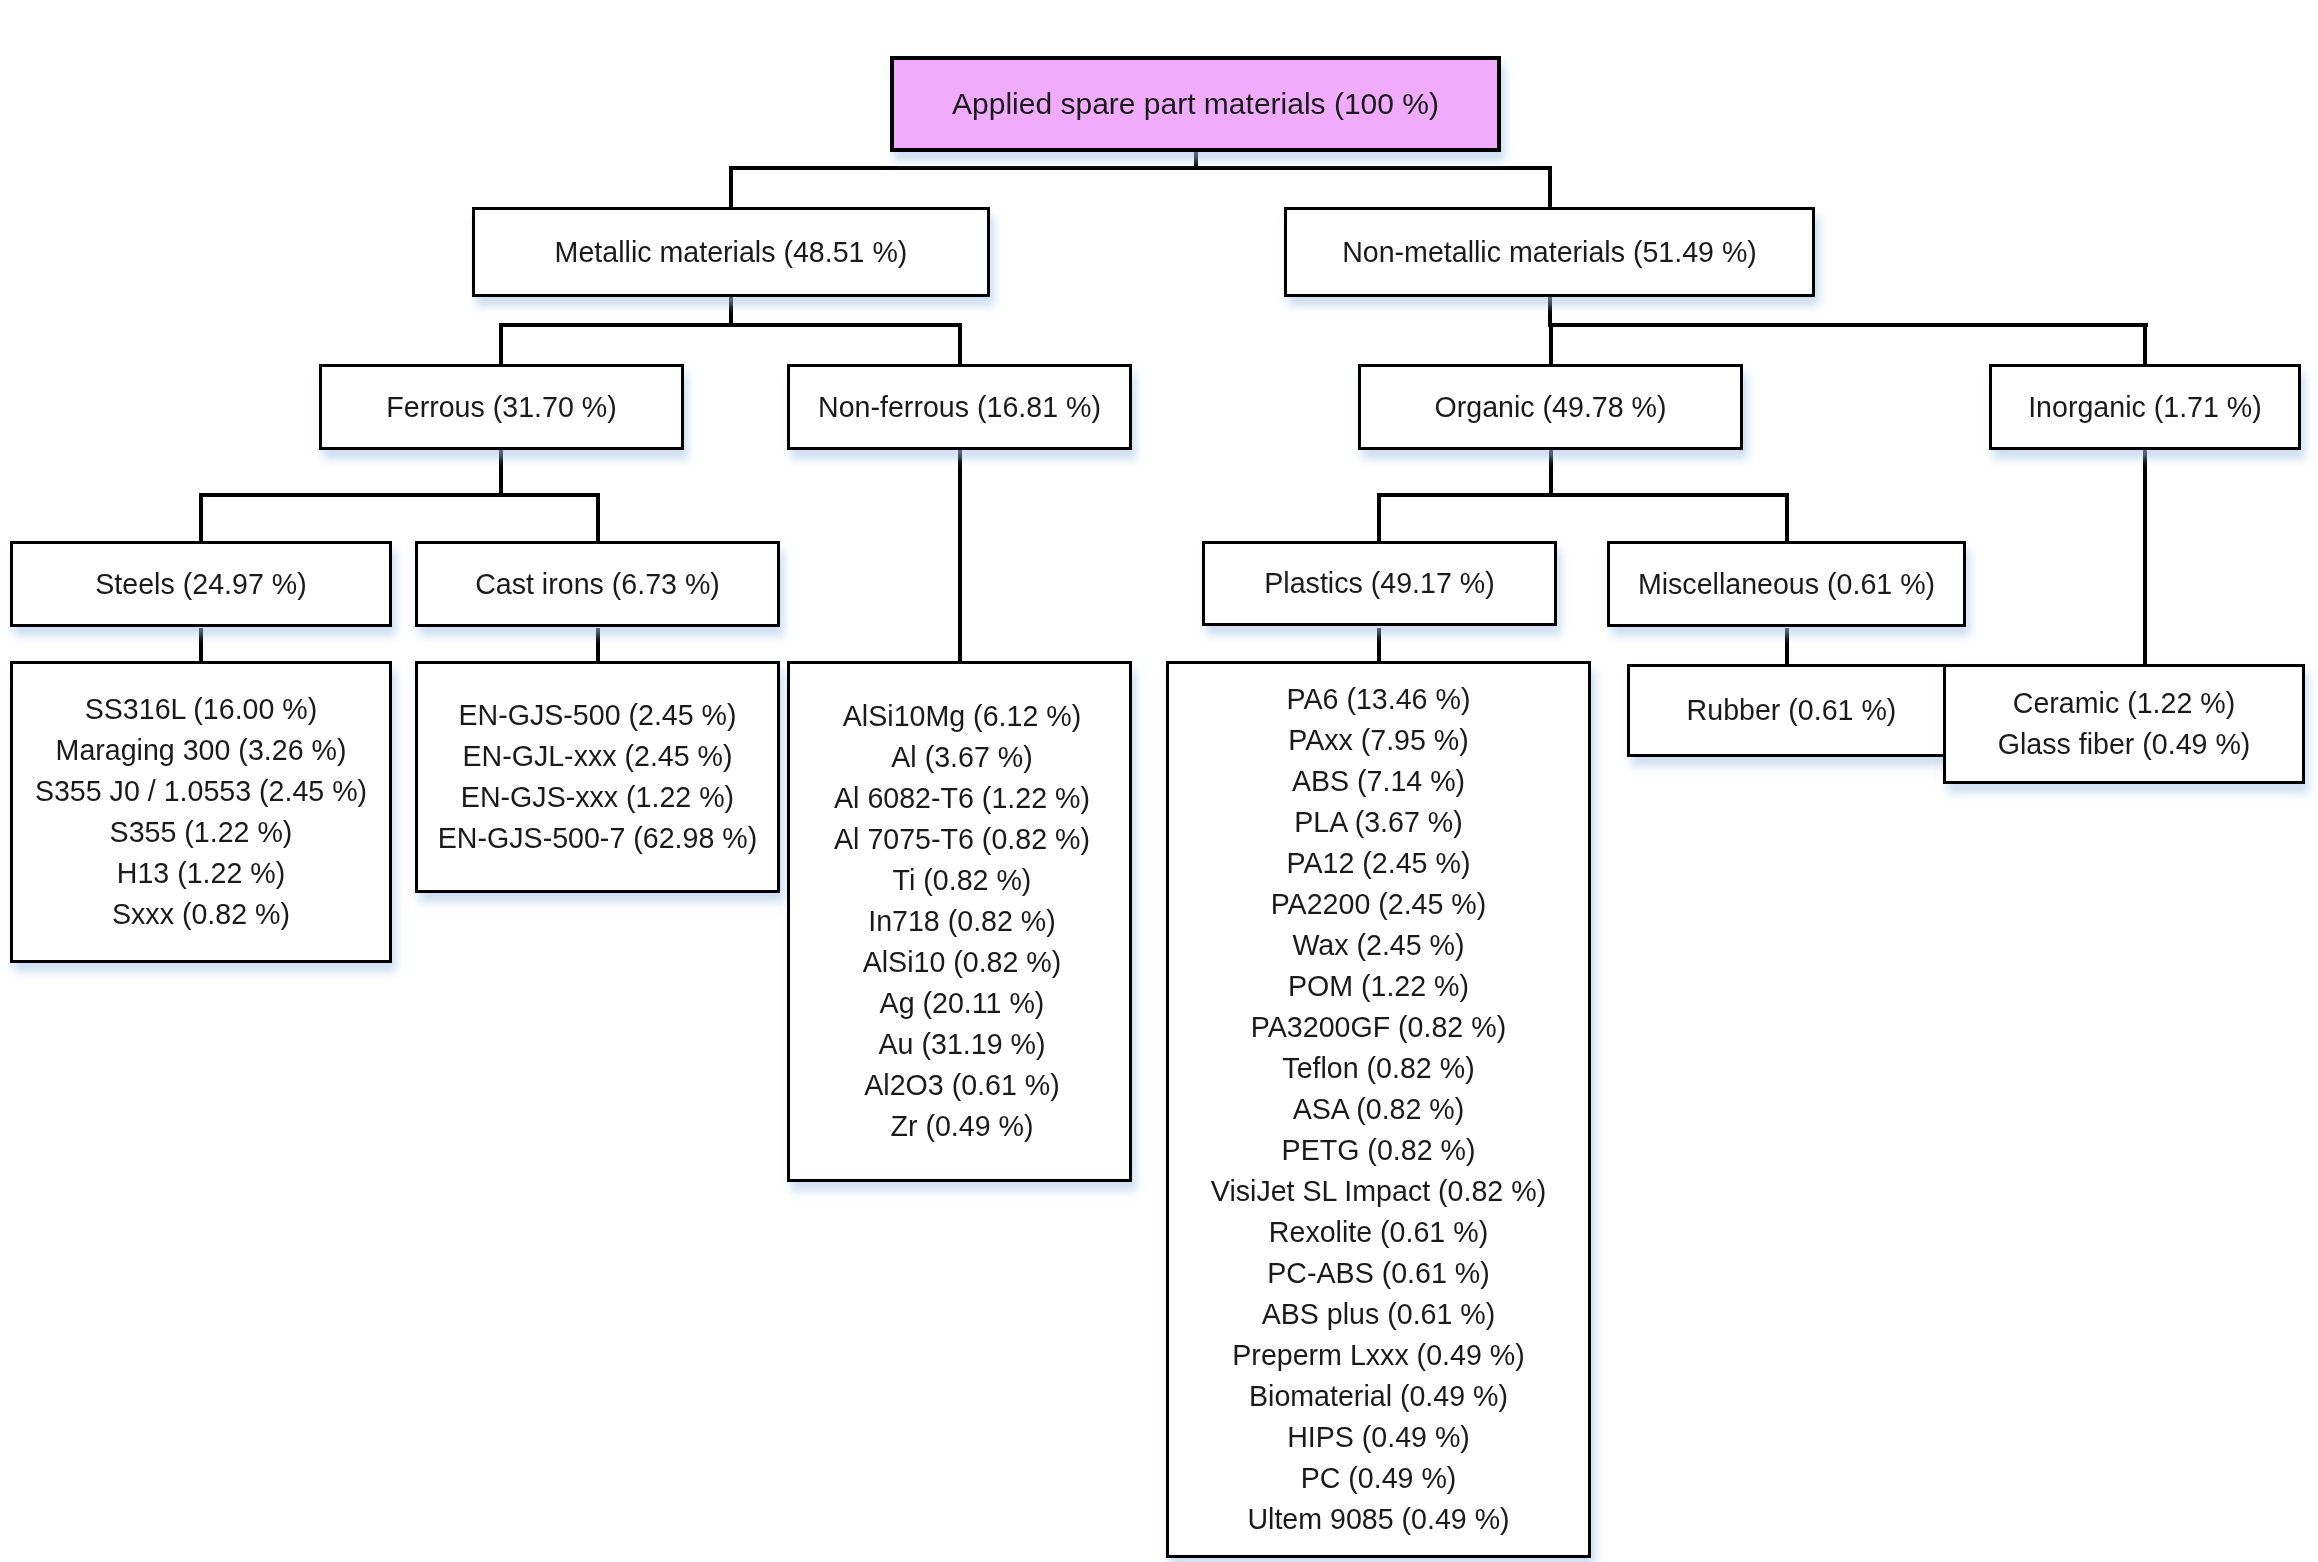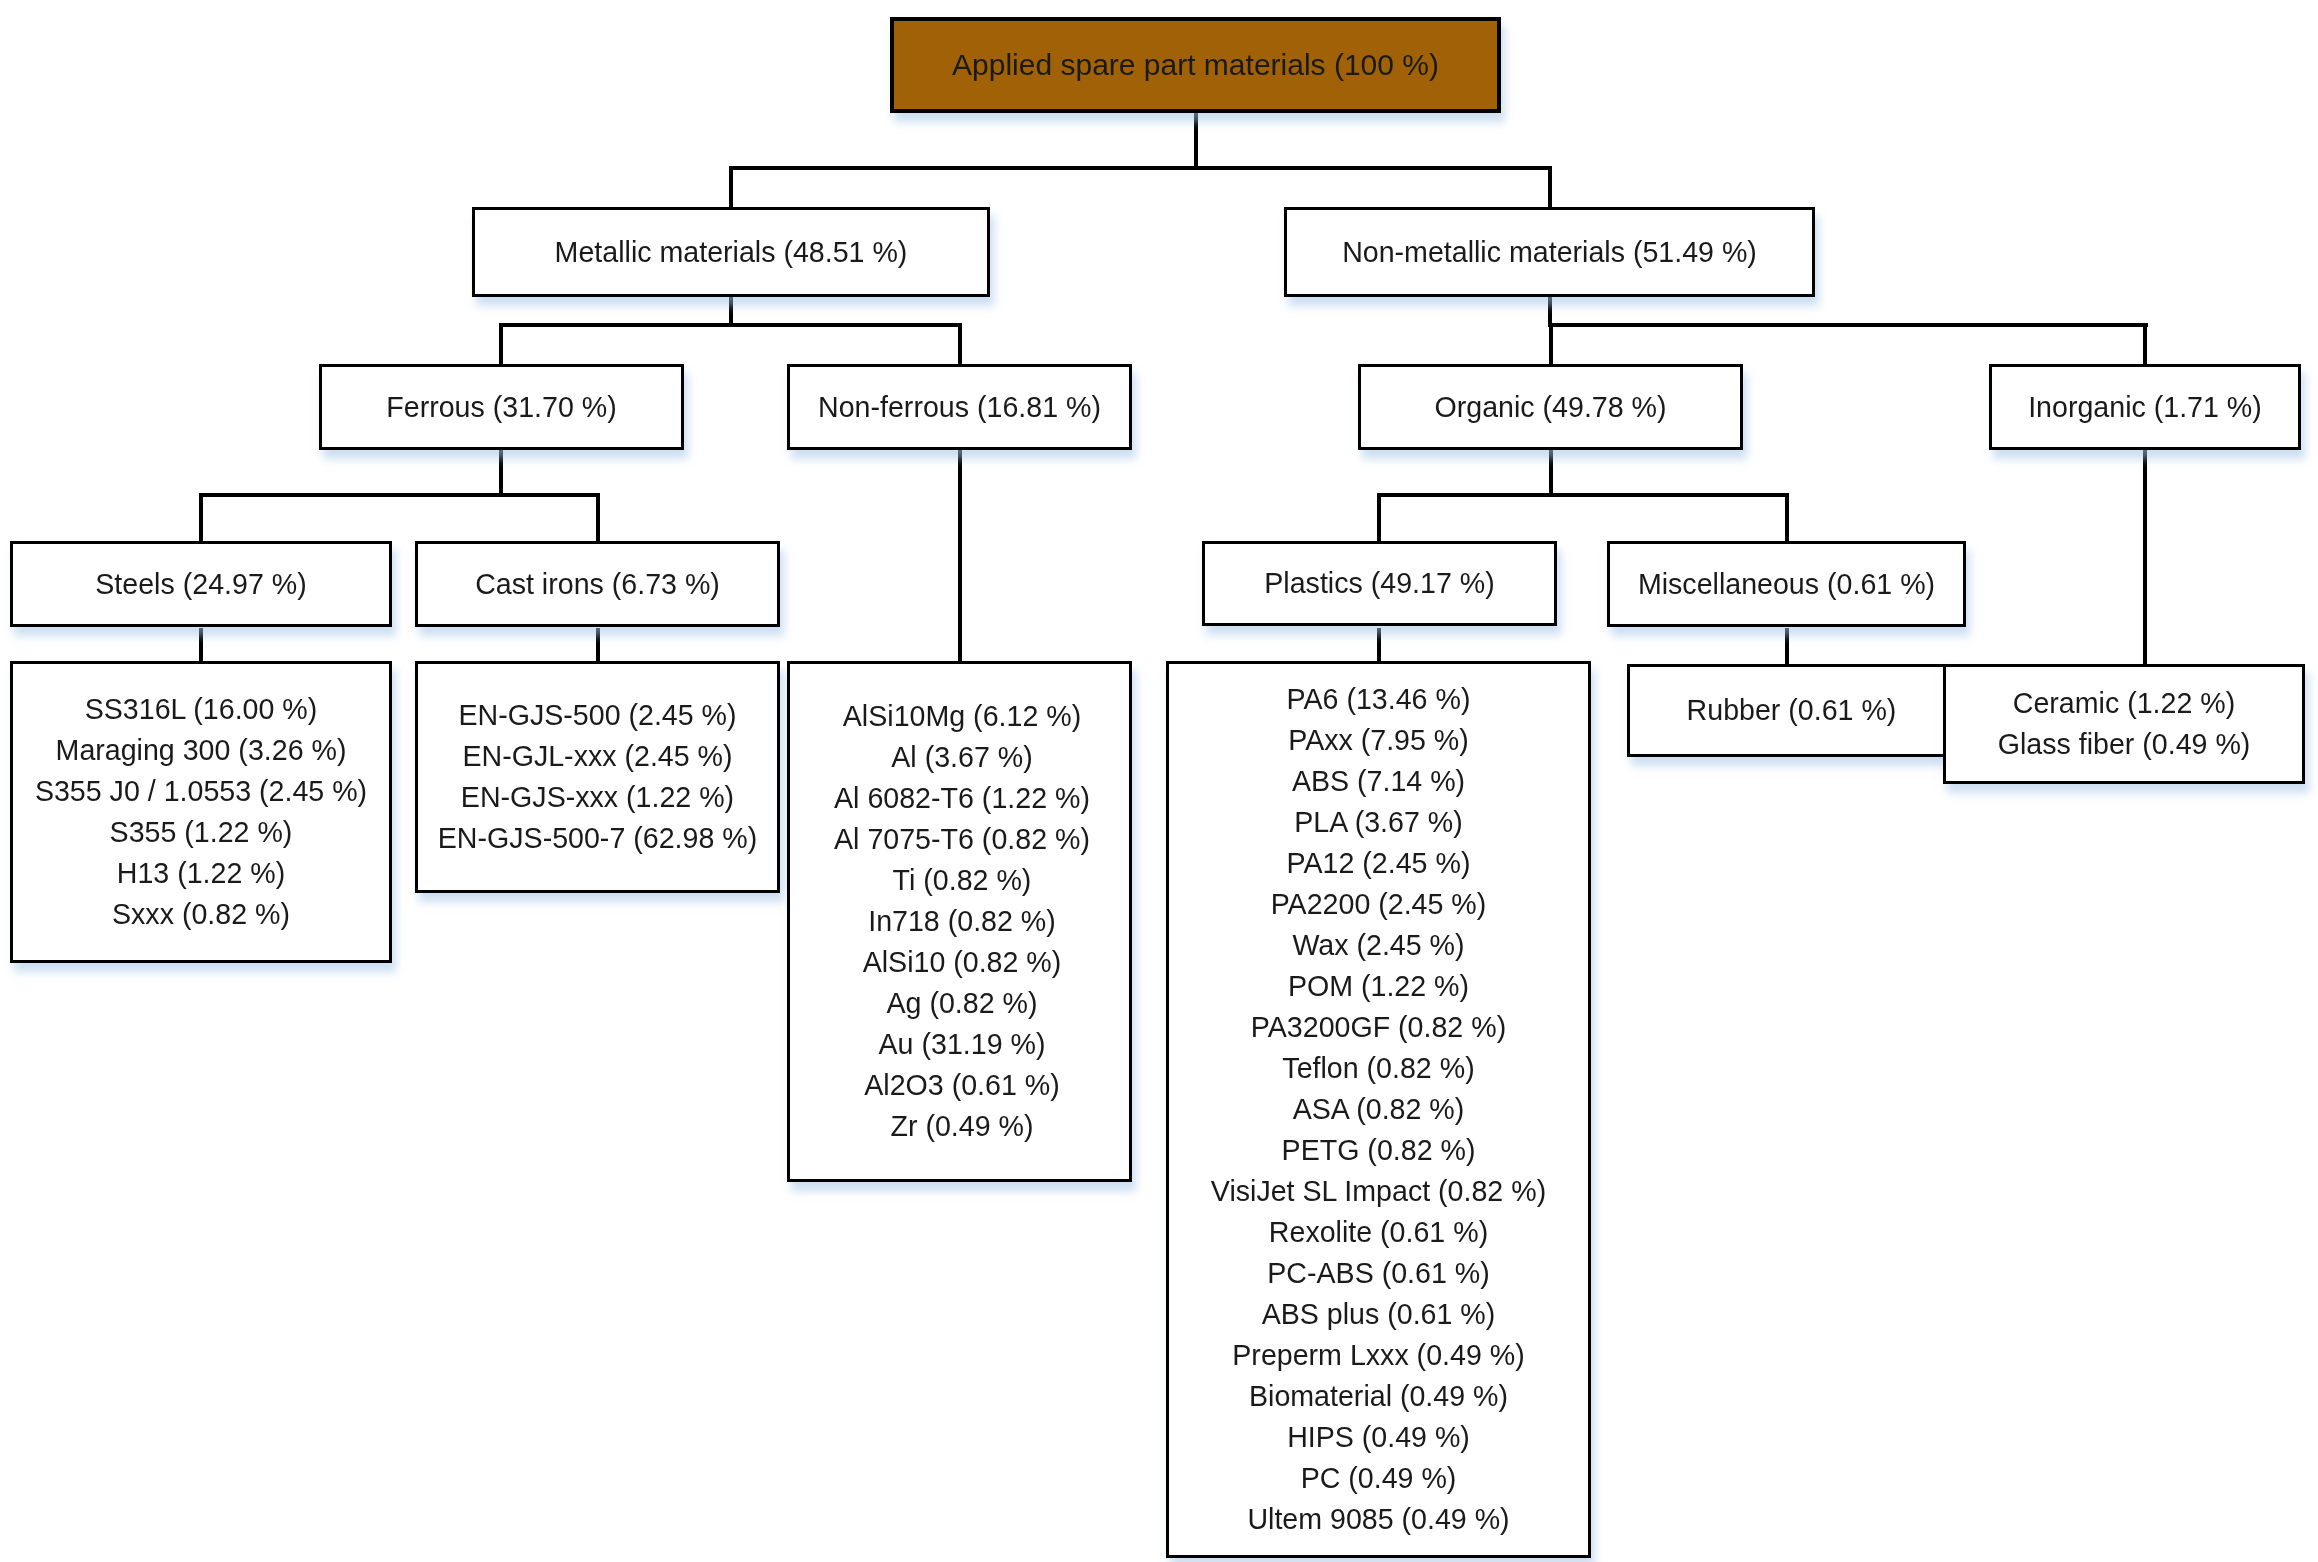--- a/index.html
+++ b/index.html
@@ -23,23 +23,24 @@
     border: 3.3px solid #000000;
     display: flex;
     align-items: center;
     justify-content: center;
     text-align: center;
     font-size: 28.6px;
     line-height: 1.2;
     box-shadow: 4px 8.6px 8.6px rgba(164, 196, 232, 0.55);
   }
   .box.root {
-    background: #a16207;
+    background: #f0abfc;
     border-width: 4px;
     font-size: 30px;
+    margin-top: 39px;
   }
   .box.leaf {
     flex-direction: column;
     justify-content: center;
     padding: 6.6px 4px;
   }
   .leaf .list-line {
     line-height: 41px;
     white-space: nowrap;
   }
@@ -115,21 +116,21 @@
       <div class="list-line">EN-GJS-500-7 (62.98 %)</div>
     </div>
   <div class="box leaf" style="left:787px; top:661px; width:345px; height:521px;padding-left:9px;">
       <div class="list-line">AlSi10Mg (6.12 %)</div>
       <div class="list-line">Al (3.67 %)</div>
       <div class="list-line">Al 6082-T6 (1.22 %)</div>
       <div class="list-line">Al 7075-T6 (0.82 %)</div>
       <div class="list-line">Ti (0.82 %)</div>
       <div class="list-line">In718 (0.82 %)</div>
       <div class="list-line">AlSi10 (0.82 %)</div>
-      <div class="list-line">Ag (0.82 %)</div>
+      <div class="list-line">Ag (20.11 %)</div>
       <div class="list-line">Au (31.19 %)</div>
       <div class="list-line">Al2O3 (0.61 %)</div>
       <div class="list-line">Zr (0.49 %)</div>
     </div>
   <div class="box leaf" style="left:1166px; top:661px; width:425px; height:897px;">
       <div class="list-line">PA6 (13.46 %)</div>
       <div class="list-line">PAxx (7.95 %)</div>
       <div class="list-line">ABS (7.14 %)</div>
       <div class="list-line">PLA (3.67 %)</div>
       <div class="list-line">PA12 (2.45 %)</div>

